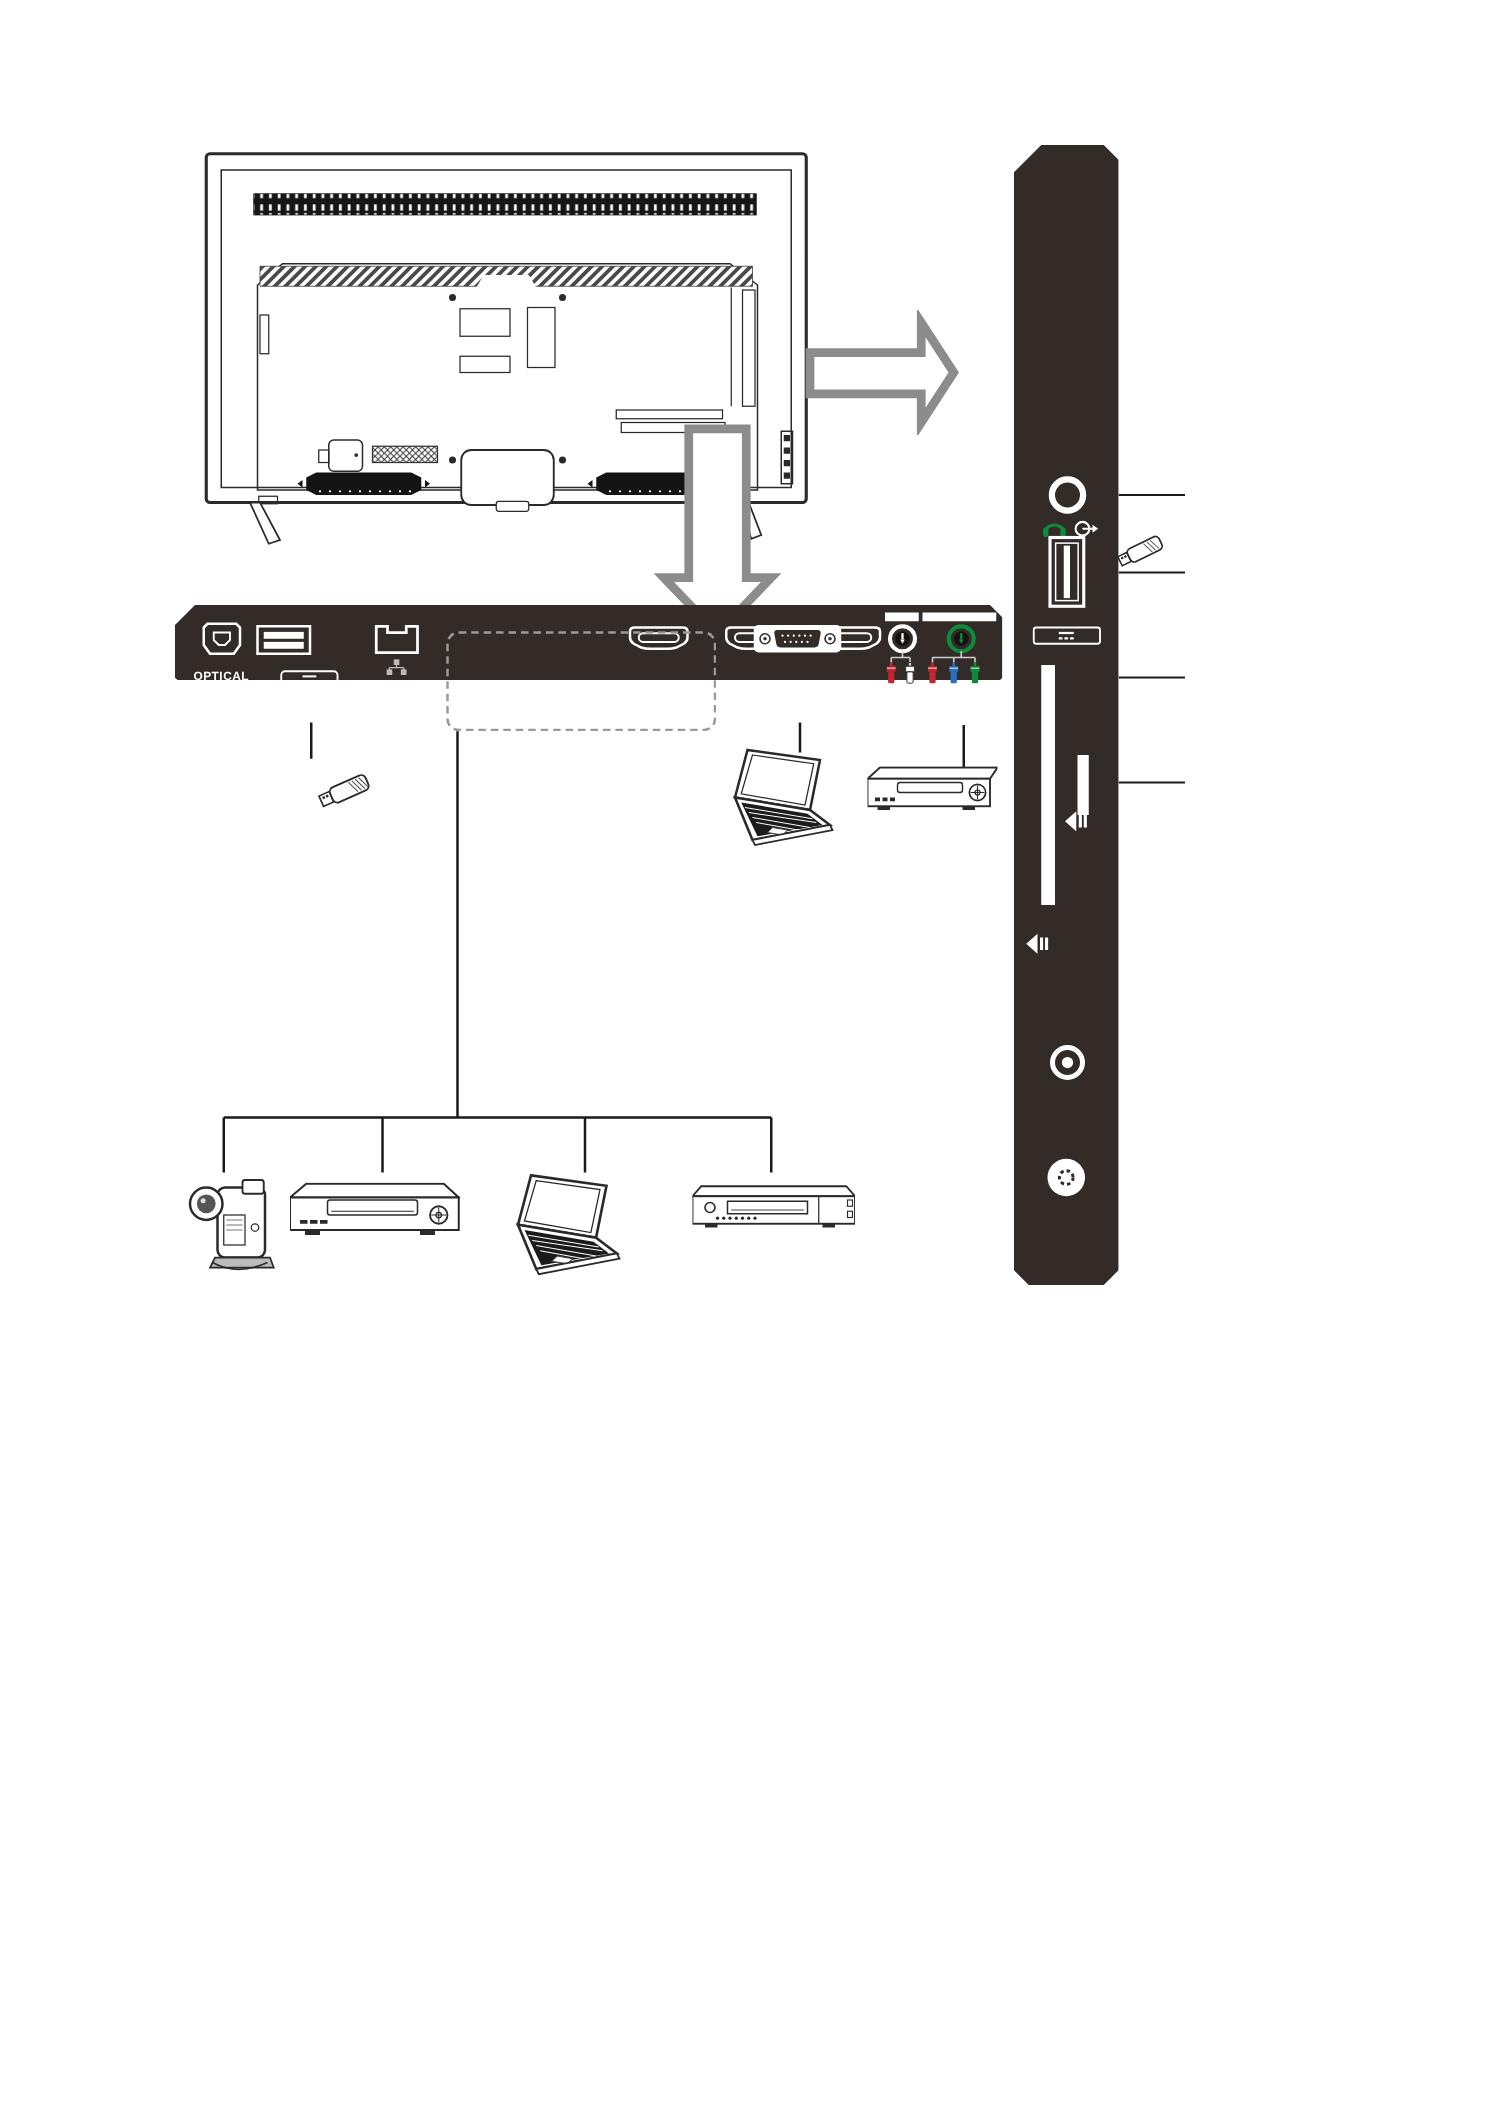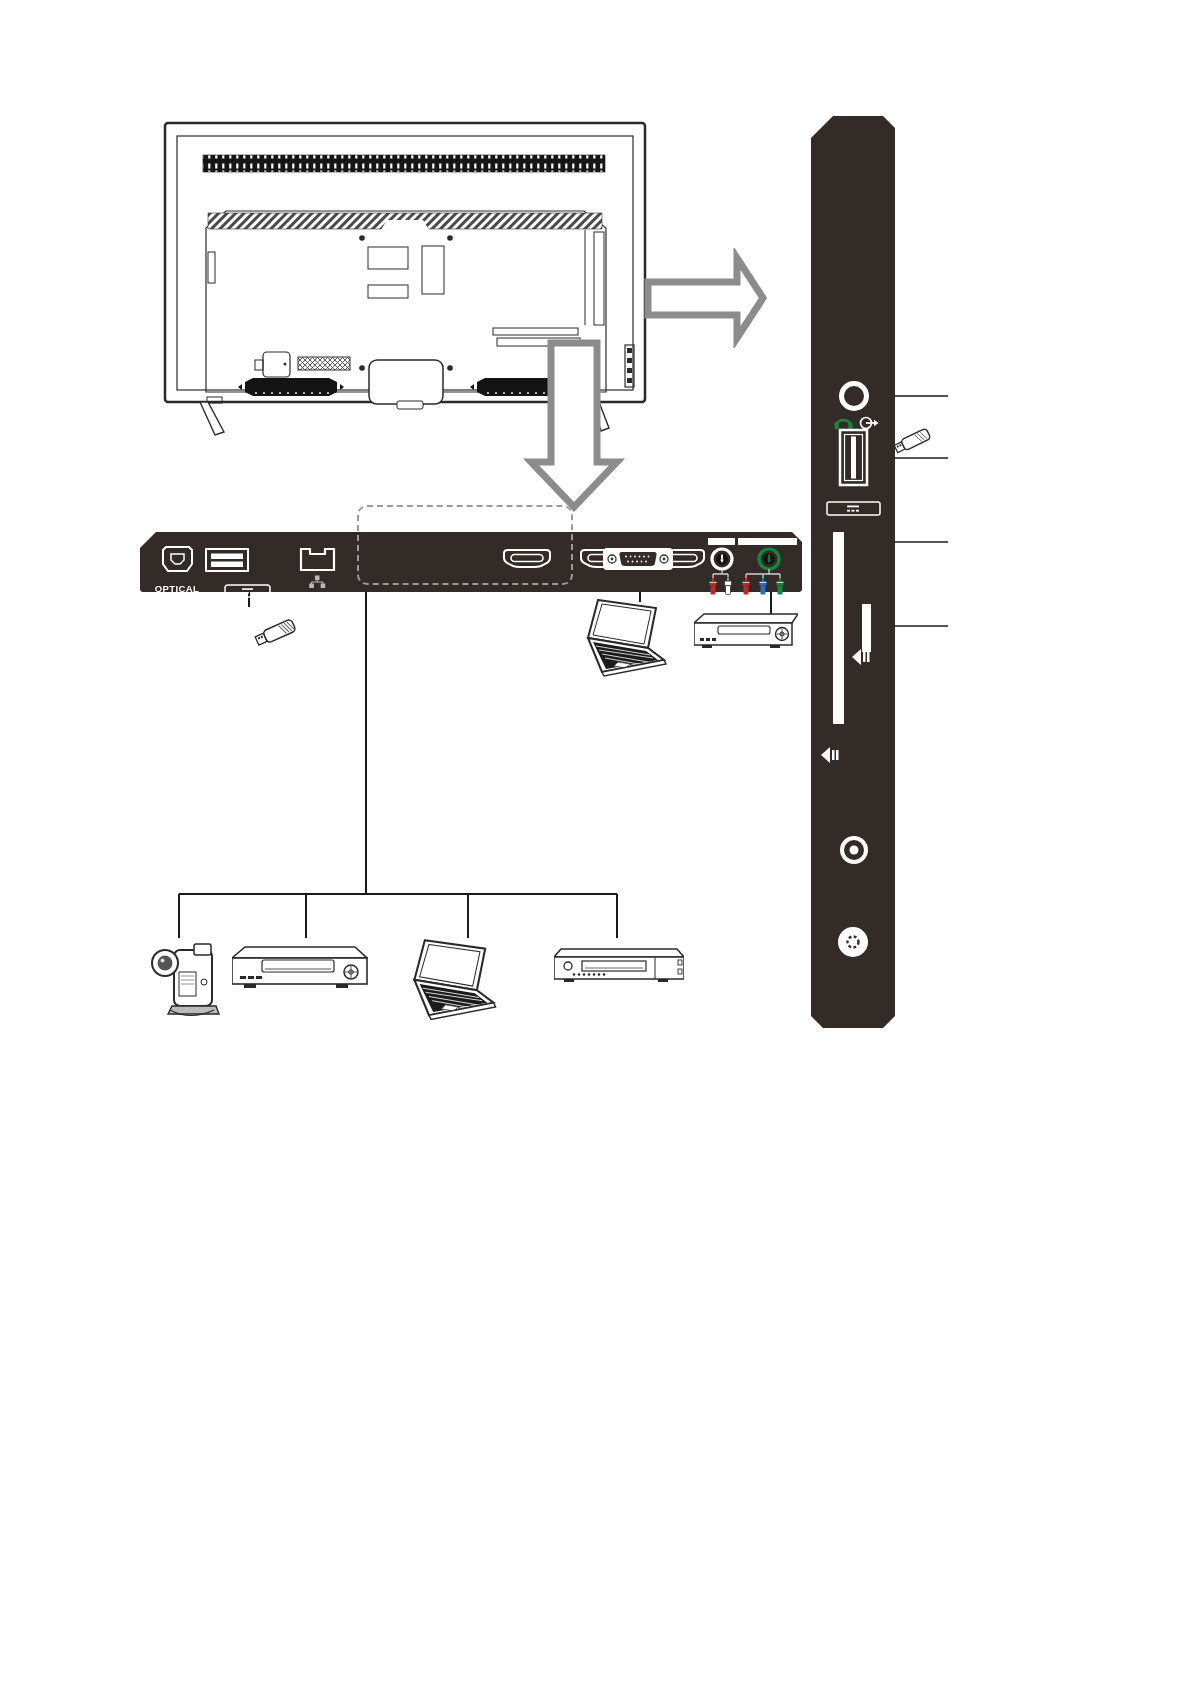--- a/index.html
+++ b/index.html
@@ -13,21 +13,21 @@
   .prf{fill:var(--red)}
   .pbf{fill:var(--blue)}
   .pwhitef{fill:var(--white);stroke:#333;stroke-width:0.8}
   .dk{fill:var(--panel)}
   .ln{stroke:var(--line);fill:none}
   .sk{stroke:#2a2a2a;fill:none}
   .skf{stroke:#2a2a2a;fill:#fff}
   .gray{fill:#2a2a2a}
   .arrowbig{fill:#fff;stroke:var(--arrow_gray);stroke-width:7;stroke-linejoin:miter}
   .panelbox{background:var(--panel);}
-  #rear-panel{left:140px;top:532px;width:662px;height:60px;
+  #rear-panel{left:140px;top:484px;width:662px;height:60px;
     clip-path:polygon(0 16px,16px 0,652px 0,662px 10px,662px 58px,652px 68px,10px 68px,0 58px);}
   #side-panel{left:811px;top:116px;width:84px;height:912px;
     clip-path:polygon(0 22px,22px 0,72px 0,84px 12px,84px 900px,72px 912px,12px 912px,0 900px);}
   #hdmi-dashed{left:357px;top:505px;width:216px;height:80px;border:2px dashed var(--dash_gray);
     border-radius:10px;box-sizing:border-box;}
   .optical-label{fill:#fff;font-family:"Liberation Sans",sans-serif;font-size:9.5px;font-weight:bold;letter-spacing:0.4px;text-anchor:middle;}
 </style>
 </head>
 <body>
 

